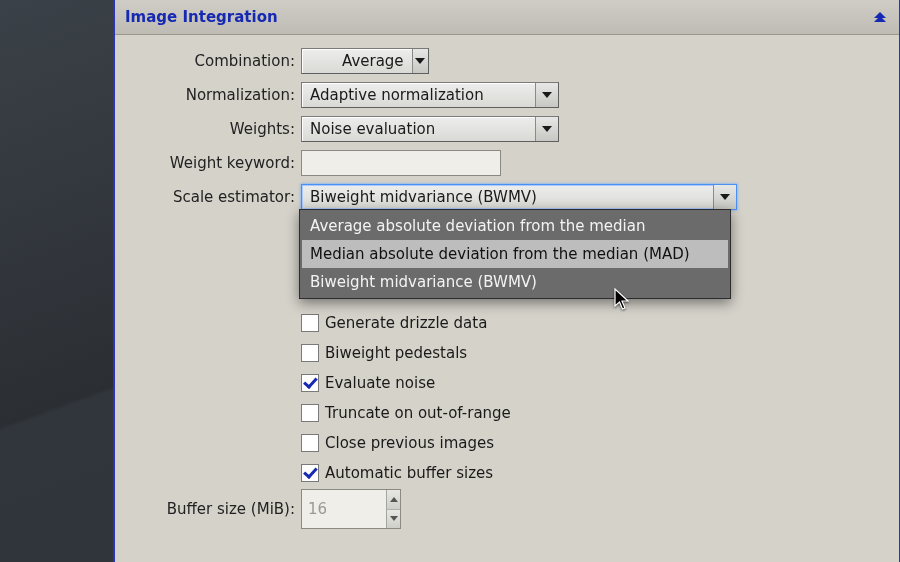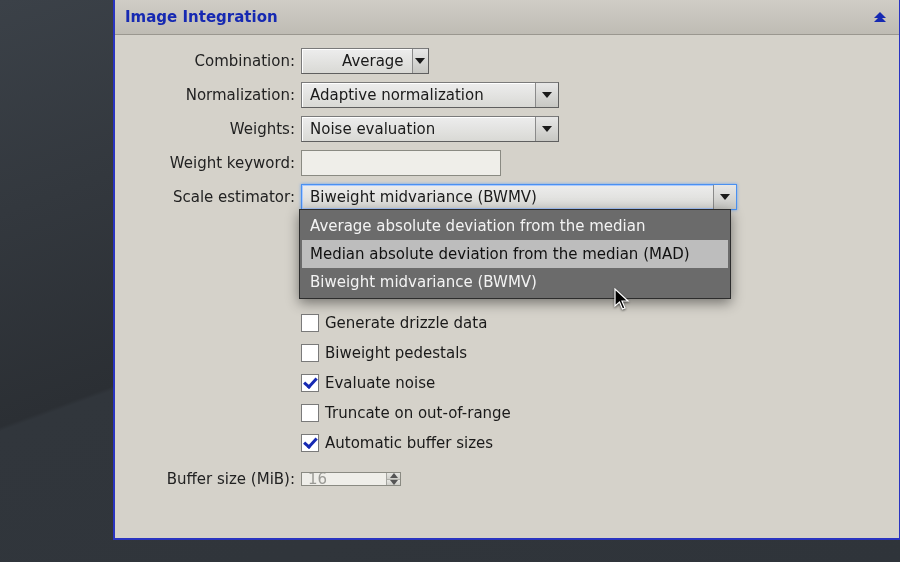--- a/index.html
+++ b/index.html
@@ -126,21 +126,21 @@
     border: 1px solid #8a8a82;
     height: 26px;
     width: 200px;
     box-sizing: border-box;
     padding: 0 6px;
     color: #555;
   }
   .spinbox {
     display: inline-flex;
     align-items: stretch;
-    height: 14px;
+    height: 40px;
     border: 1px solid #8a8a82;
     box-sizing: border-box;
     width: 100px;
     background: #efeee9;
   }
   .spinbox input {
     border: none;
     background: transparent;
     width: 72px;
     padding: 0 6px;
@@ -305,20 +305,24 @@
         <span class="cb"></span>
         <span>Biweight pedestals</span>
       </div>
       <div class="checkrow">
         <span class="cb checked"></span>
         <span>Evaluate noise</span>
       </div>
       <div class="checkrow">
         <span class="cb"></span>
         <span>Truncate on out-of-range</span>
+      </div>
+      <div class="checkrow">
+        <span class="cb"></span>
+        <span>Close previous images</span>
       </div>
       <div class="checkrow">
         <span class="cb checked"></span>
         <span>Automatic buffer sizes</span>
       </div>
     </div>
 
     <div class="row spaced">
       <div class="label">Buffer size (MiB):</div>
       <div class="spinbox disabled">

